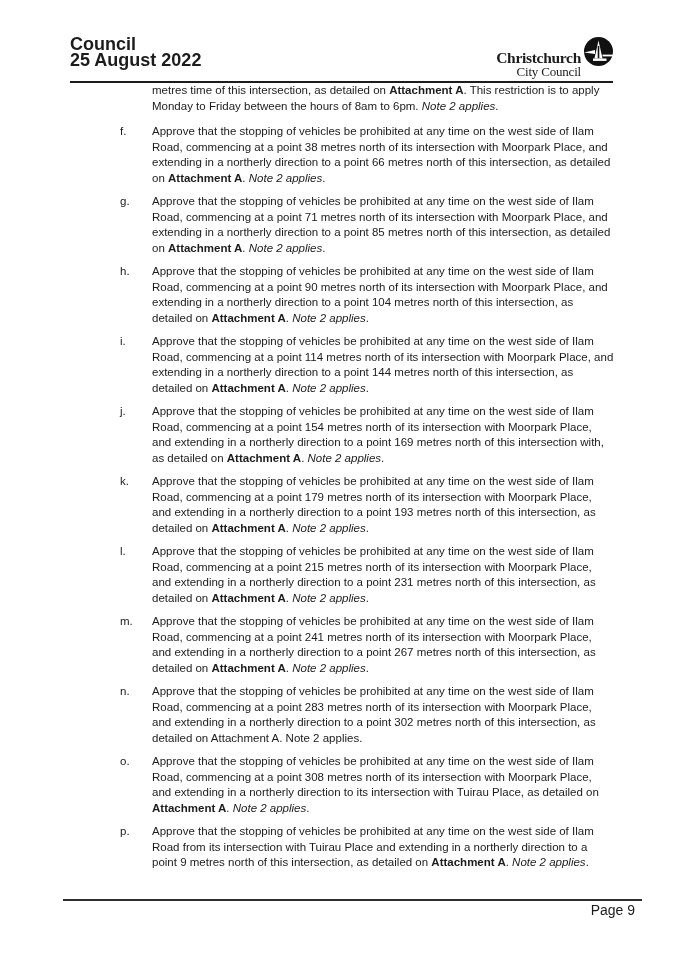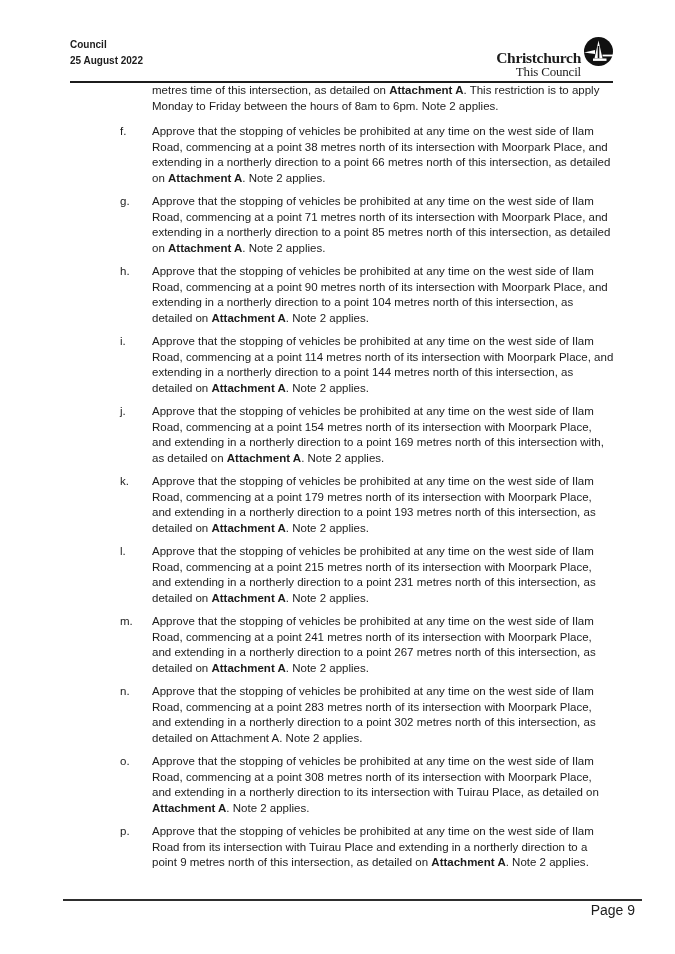--- a/index.html
+++ b/index.html
@@ -10,41 +10,41 @@
     font-family:"Liberation Sans",sans-serif;
     color:#1c1c1c;
     overflow:hidden;
   }
   
   .header{
     position:absolute;left:70px;top:37px;width:543px;
     display:flex;justify-content:space-between;align-items:flex-start;
     padding-bottom:3px;border-bottom:2px solid #1c1c1c;
   }
-  .header-left{font-weight:bold;font-size:10px;line-height:15.5px;}
+  .header-left{font-weight:bold;font-size:18px;line-height:15.5px;}
   .logo{display:flex;align-items:flex-start;}
   .logo-text{
     text-align:right;
     font-family:Liberation Serif, serif;
     line-height:13.5px;margin-right:3px;margin-top:14px;
   }
   .logo-line1{font-weight:bold;font-size:15.5px;letter-spacing:-0.3px;}
   .logo-line2{font-size:13px;letter-spacing:-0.2px;}
   .logo-mark{width:29px;height:29px;display:block;}
   
   .flow{
     position:absolute;left:120px;top:83px;width:494px;
     font-size:11.5px;line-height:15.5px;
   }
   .intro{margin:0 0 10px 32px;width:462px;}
   .item{display:flex;margin-bottom:8px;}
   .letter{width:32px;flex:none;}
   .text{width:462px;}
   .b{font-weight:bold;text-align:right;}
-  .i{}
+  .i{font-style:italic;}
   
   .footer-rule{
     position:absolute;left:63px;top:899px;width:579px;height:2px;
     background:#2e2e2e;
   }
   .footer-page{
     position:absolute;left:63px;top:903px;width:572px;
     text-align:right;font-size:14px;line-height:15px;
   }
 </style>
@@ -54,21 +54,21 @@
 <div class="page">
 
   <div class="header">
     <div class="header-left">
       <div>Council</div>
       <div>25 August 2022</div>
     </div>
     <div class="logo">
       <div class="logo-text">
         <div class="logo-line1">Christchurch</div>
-        <div class="logo-line2">This Council</div>
+        <div class="logo-line2">City Council</div>
       </div>
       <span>
         <svg class="logo-mark" viewBox="0 0 29 29" aria-hidden="true">
           <circle cx="14.5" cy="14.5" r="14.5" fill="#111111"></circle>
           <polygon points="0,15.5 11,13 11,17" fill="#ffffff"></polygon>
           <polygon points="14.5,3.5 10.5,21.5 18.5,21.5" fill="#ffffff"></polygon>
           <rect x="13.7" y="9" width="1.6" height="12.5" fill="#111111"></rect>
           <rect x="9" y="21.5" width="13.5" height="2.4" fill="#ffffff"></rect>
           <rect x="18.5" y="17.6" width="10.5" height="1.8" fill="#ffffff"></rect>
         </svg>

